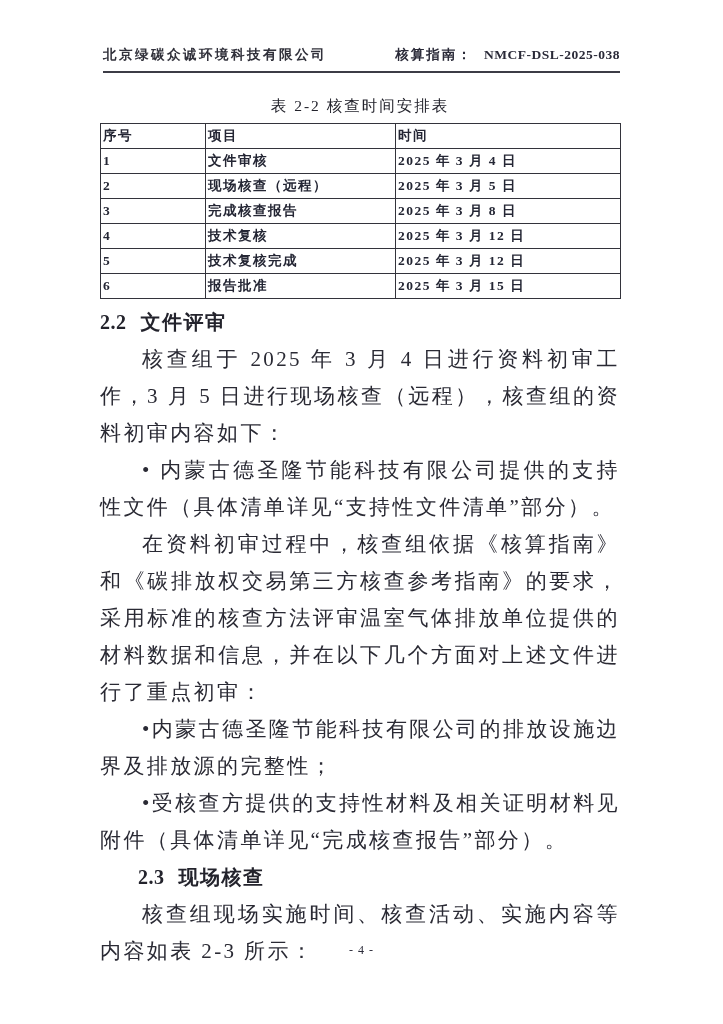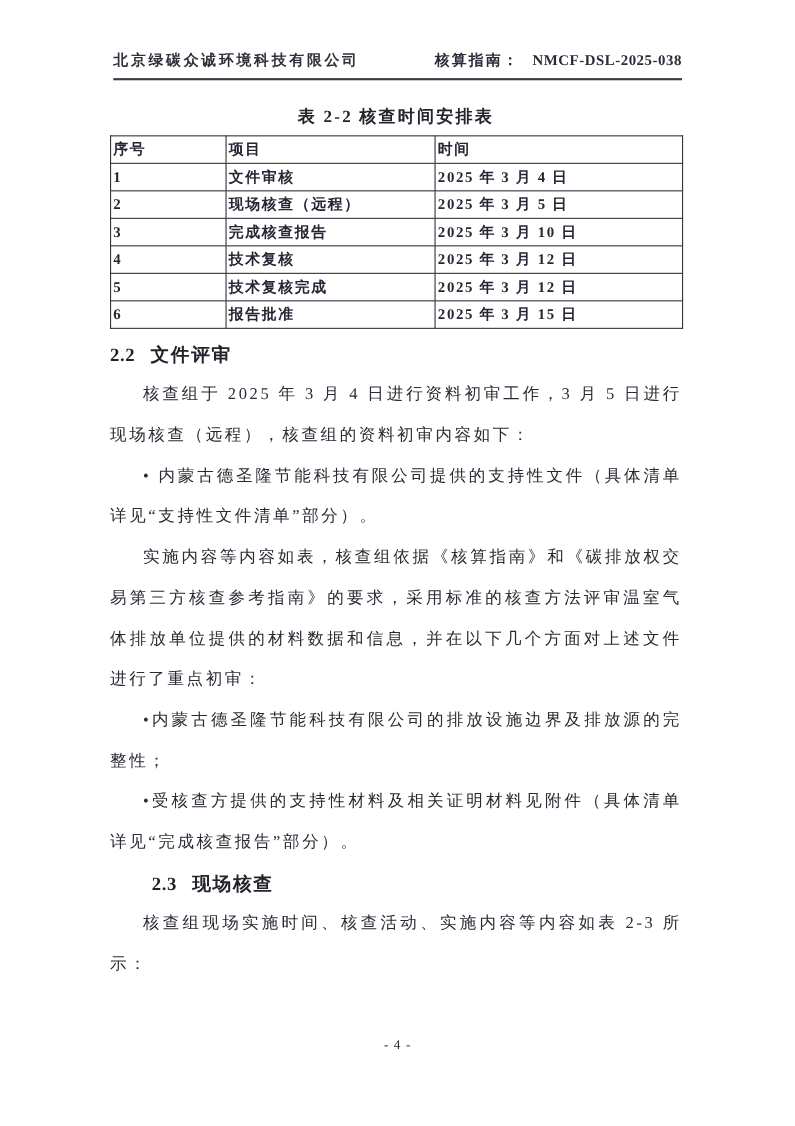--- a/index.html
+++ b/index.html
@@ -41,21 +41,21 @@
   
   .content {
     position: absolute;
     top: 96px;
     left: 100px;
     width: 520px;
   }
   .table-title {
     text-align: center;
     font-size: 15.5px;
-    font-weight: bold;
+    font-weight: normal;
     letter-spacing: 2px;
     color: #23232c;
     margin: 0 0 6px 0;
   }
   table.schedule {
     width: 520px;
     border-collapse: collapse;
     table-layout: fixed;
   }
   table.schedule th, table.schedule td {
@@ -67,32 +67,32 @@
     font-weight: bold;
     letter-spacing: 1.5px;
     color: #242634;
     padding: 0 2px;
   }
   table.schedule col.c1 { width: 105px; }
   table.schedule col.c2 { width: 190px; }
   table.schedule col.c3 { width: 225px; }
   
   .sec-heading {
-    font-size: 17px;
+    font-size: 20px;
     font-weight: bold;
     letter-spacing: 1.5px;
     color: #23232c;
     margin: 0;
     line-height: 37px;
   }
   .sec-heading .sec-no { margin-right: 14px; letter-spacing: 0.5px; }
   .sec-heading.indented { padding-left: 38px; }
   p.body-text {
     margin: 0;
-    font-size: 15px;
+    font-size: 21px;
     line-height: 37px;
     letter-spacing: 2.4px;
     text-align: justify;
     color: #2a2a34;
   }
   p.body-text.indent { text-indent: 2em; }
   .spacer-sm { height: 5px; }
   
   .footer {
     position: absolute;
@@ -142,21 +142,21 @@
             <td>2025 年 3 月 4 日</td>
           </tr>
           <tr>
             <td>2</td>
             <td>现场核查（远程）</td>
             <td>2025 年 3 月 5 日</td>
           </tr>
           <tr>
             <td>3</td>
             <td>完成核查报告</td>
-            <td>2025 年 3 月 10 日</td>
+            <td>2025 年 3 月 8 日</td>
           </tr>
           <tr>
             <td>4</td>
             <td>技术复核</td>
             <td>2025 年 3 月 12 日</td>
           </tr>
           <tr>
             <td>5</td>
             <td>技术复核完成</td>
             <td>2025 年 3 月 12 日</td>
@@ -170,21 +170,21 @@
     </table>
 
     <div class="spacer-sm"></div>
 
     <p class="sec-heading">
       <span class="sec-no">2.2</span><span>文件评审</span>
     </p>
 
     <p class="body-text indent">核查组于 2025 年 3 月 4 日进行资料初审工作，3 月 5 日进行现场核查（远程），核查组的资料初审内容如下：</p>
     <p class="body-text indent">• 内蒙古德圣隆节能科技有限公司提供的支持性文件（具体清单详见“支持性文件清单”部分）。</p>
-    <p class="body-text indent">实施内容等内容如表，核查组依据《核算指南》和《碳排放权交易第三方核查参考指南》的要求，采用标准的核查方法评审温室气体排放单位提供的材料数据和信息，并在以下几个方面对上述文件进行了重点初审：</p>
+    <p class="body-text indent">在资料初审过程中，核查组依据《核算指南》和《碳排放权交易第三方核查参考指南》的要求，采用标准的核查方法评审温室气体排放单位提供的材料数据和信息，并在以下几个方面对上述文件进行了重点初审：</p>
     <p class="body-text indent">•内蒙古德圣隆节能科技有限公司的排放设施边界及排放源的完整性；</p>
     <p class="body-text indent">•受核查方提供的支持性材料及相关证明材料见附件（具体清单详见“完成核查报告”部分）。</p>
 
     <p class="sec-heading indented">
       <span class="sec-no">2.3</span><span>现场核查</span>
     </p>
 
     <p class="body-text indent">核查组现场实施时间、核查活动、实施内容等内容如表 2-3 所示：</p>
 
   </div>

